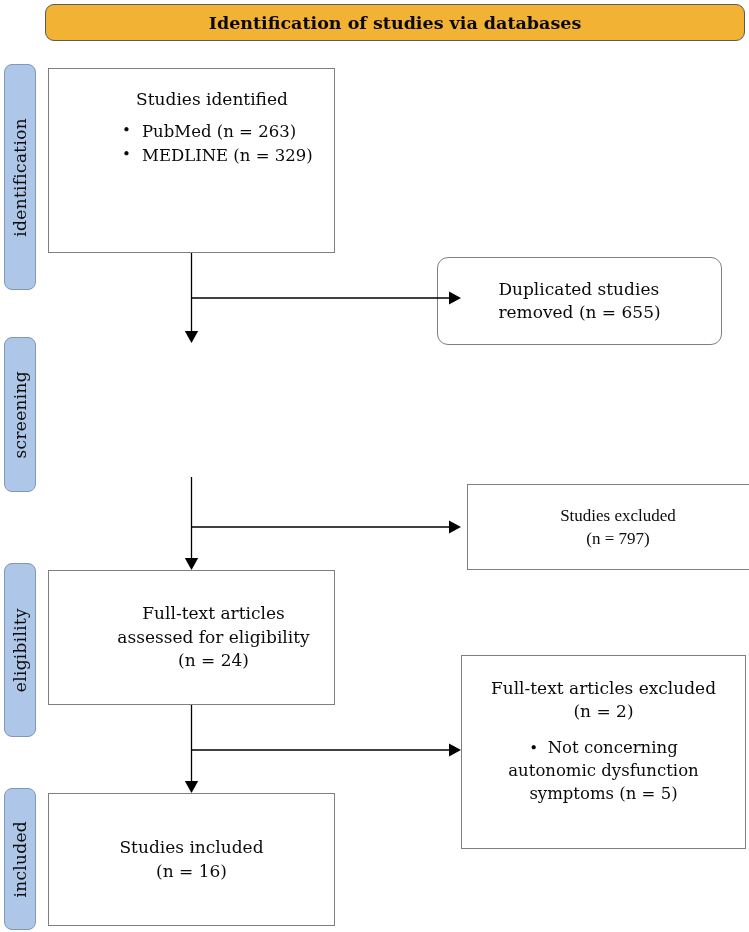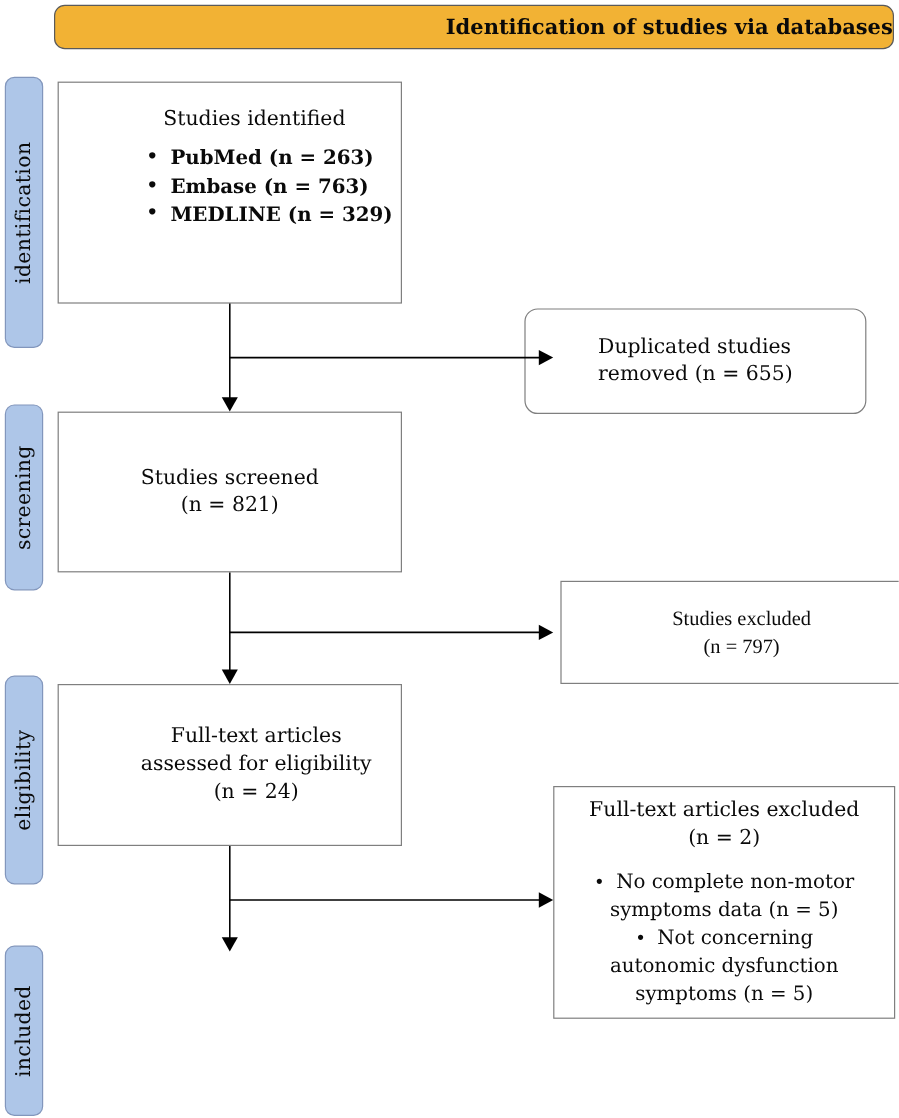--- a/index.html
+++ b/index.html
@@ -22,21 +22,21 @@
     width:749px;height:932px;
     background:#ffffff;
     overflow:hidden;
   }
   
   .banner{
     position:absolute;left:45px;top:4px;width:700px;height:37px;
     background:var(--banner-fill);
     border:1px solid var(--banner-border);
     border-radius:9px;
-    display:flex;align-items:center;justify-content:flex-end;
+    display:flex;align-items:center;justify-content:center;
     font-weight:bold;font-size:17.5px;
     box-sizing:border-box;
   }
   
   .stage{
     position:absolute;left:4px;width:32px;
     background:var(--stage-fill);
     border:1px solid var(--stage-border);
     border-radius:8px;
     box-sizing:border-box;
@@ -65,34 +65,33 @@
   .fbox .lines{text-align:center;}
   .fbox.center{display:flex;align-items:center;justify-content:center;}
   
   .m1{left:48px;top:68px;width:287px;height:185px;padding-top:19px;padding-left:41px;}
   .m2{left:48px;top:343px;width:287px;height:134px;}
   .m3{left:48px;top:570px;width:287px;height:135px;padding-left:44px;}
   .m4{left:48px;top:793px;width:287px;height:133px;}
   
   .r1{left:437px;top:257px;width:285px;height:88px;border-radius:11px;}
   .r2{left:467px;top:484px;width:302px;height:86px;font-family:Liberation Serif, serif;}
-  .r3{left:461px;top:655px;width:285px;height:194px;padding-top:8px;}
+  .r3{left:461px;top:655px;width:285px;height:194px;padding-top:21px;}
   .r1 .lines{text-align:left;}
   
   ul.bullets{
     margin:9px 0 0 0;padding:0 0 0 30px;
     list-style:none;
     font-size:16.5px;
     text-align:left;
   }
   ul.bullets li{
     position:relative;
     padding-left:22px;
     line-height:1.42;
-    font-weight:bold;
   }
   ul.bullets li::before{
     content:"\2022";
     position:absolute;left:2px;top:0;
     font-size:15px;
   }
   
   ul.cbullets{
     margin:12px auto 0 auto;padding:0;
     list-style:none;
@@ -134,40 +133,39 @@
   <div class="stage s4">
     <span>included</span>
   </div>
 
   <div class="fbox m1">
     <div class="lines">
       <div>Studies identified</div>
     </div>
     <ul class="bullets">
       <li>PubMed (n = 263)</li>
-      <li>Embase (n = 763)</li>
       <li>MEDLINE (n = 329)</li>
     </ul>
   </div>
 
-  <div class="fbox m2 center">
-    <div class="lines">
-      <div>Studies screened</div>
-      <div>(n = 821)</div>
-    </div>
-  </div>
 
   <div class="fbox m3 center">
     <div class="lines">
       <div>Full-text articles</div>
       <div>assessed for eligibility</div>
       <div>(n = 24)</div>
     </div>
   </div>
 
+  <div class="fbox m4 center">
+    <div class="lines">
+      <div>Studies included</div>
+      <div>(n = 16)</div>
+    </div>
+  </div>
 
   <div class="fbox r1 center">
     <div class="lines">
       <div>Duplicated studies</div>
       <div>removed (n = 655)</div>
     </div>
   </div>
 
   <div class="fbox r2 center">
     <div class="lines">
@@ -175,21 +173,20 @@
       <div>(n = 797)</div>
     </div>
   </div>
 
   <div class="fbox r3">
     <div class="lines">
       <div>Full-text articles excluded</div>
       <div>(n = 2)</div>
     </div>
     <ul class="cbullets">
-      <li>No complete non-motor symptoms data (n = 5)</li>
       <li>Not concerning autonomic dysfunction symptoms (n = 5)</li>
     </ul>
   </div>
 
   <svg class="flow" viewBox="0 0 749 932" aria-hidden="true">
 
     <line x1="191.5" y1="253" x2="191.5" y2="332"></line>
     <polygon points="184.8,331 198.2,331 191.5,343"></polygon>
 
     <line x1="191.5" y1="298" x2="450" y2="298"></line>

